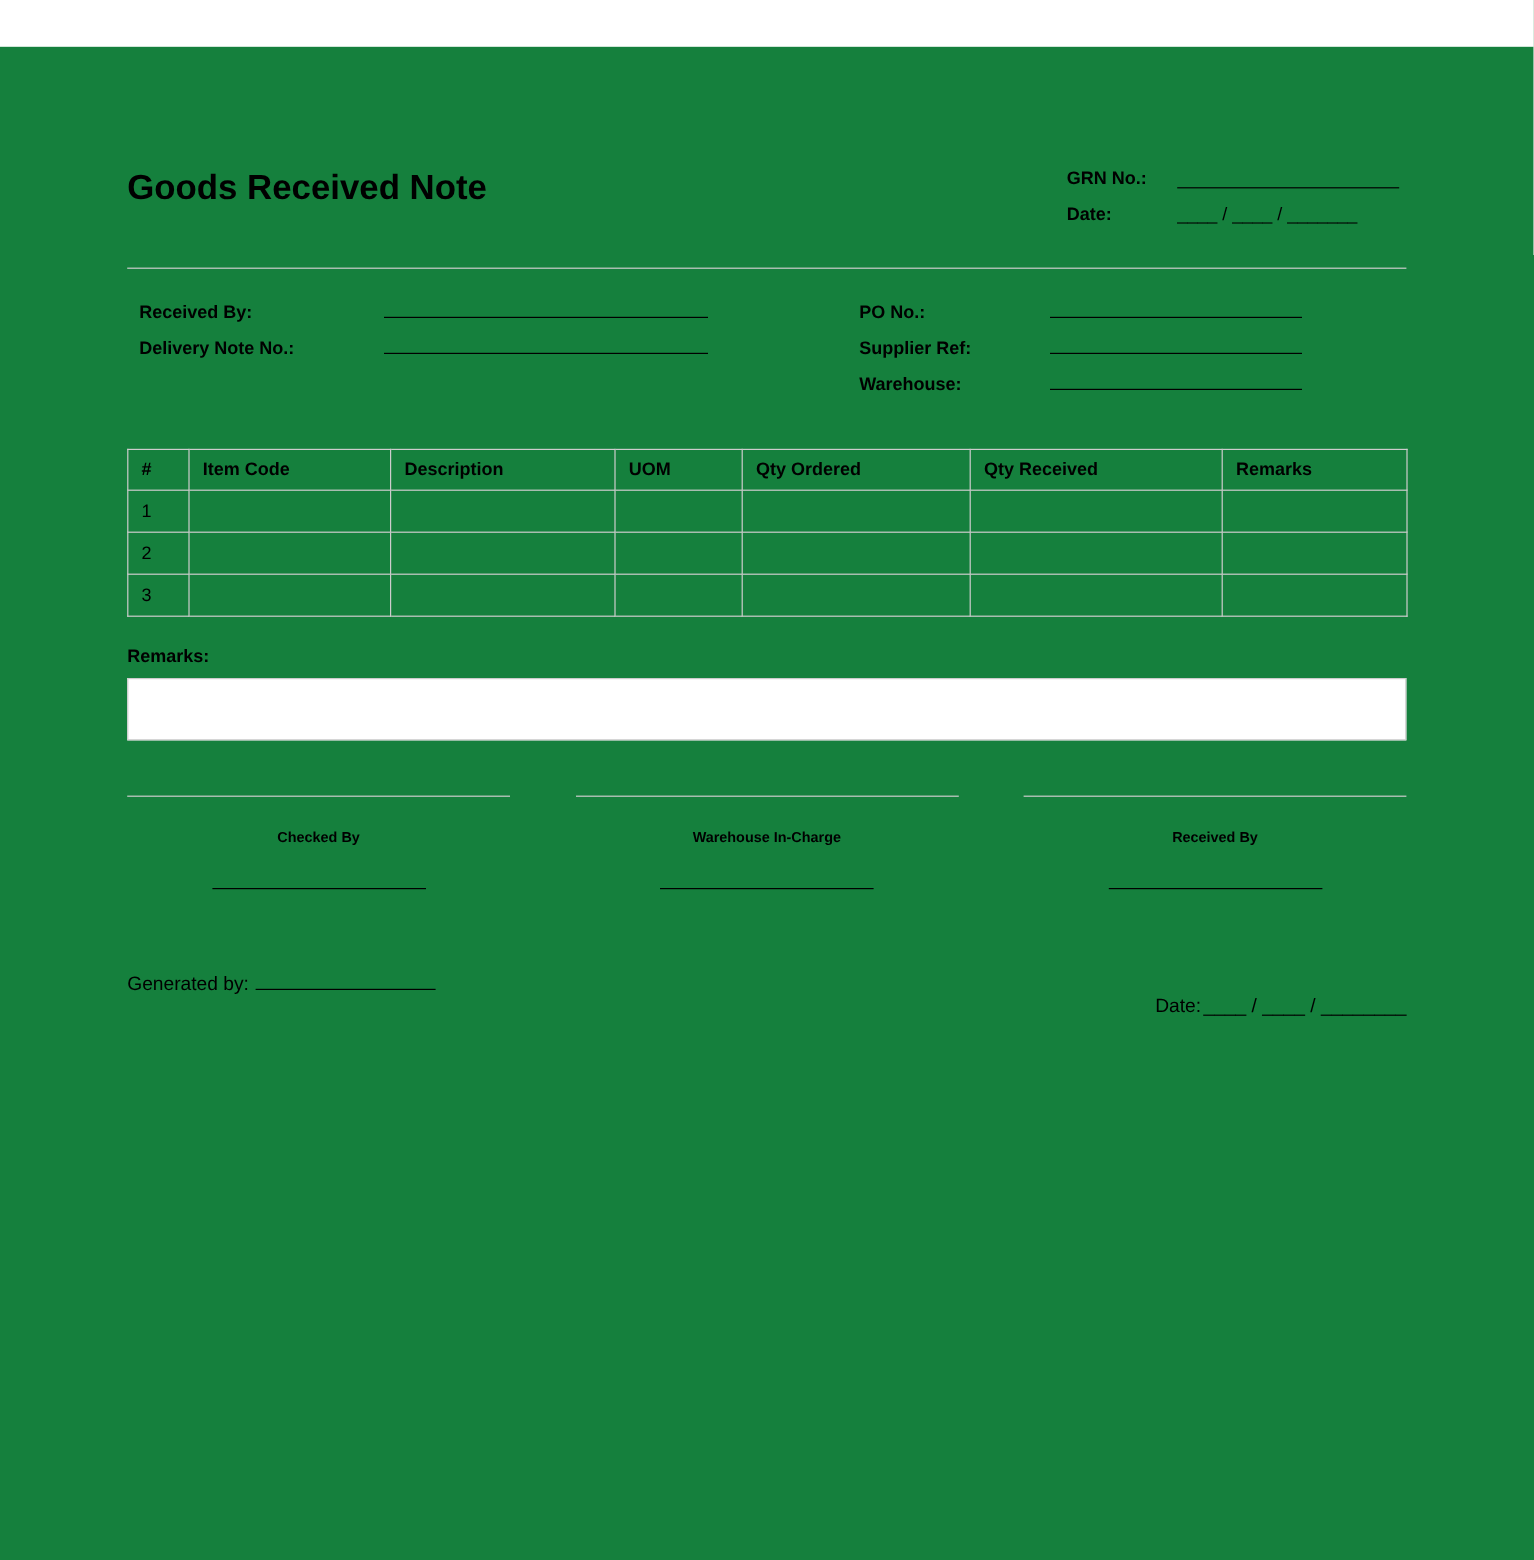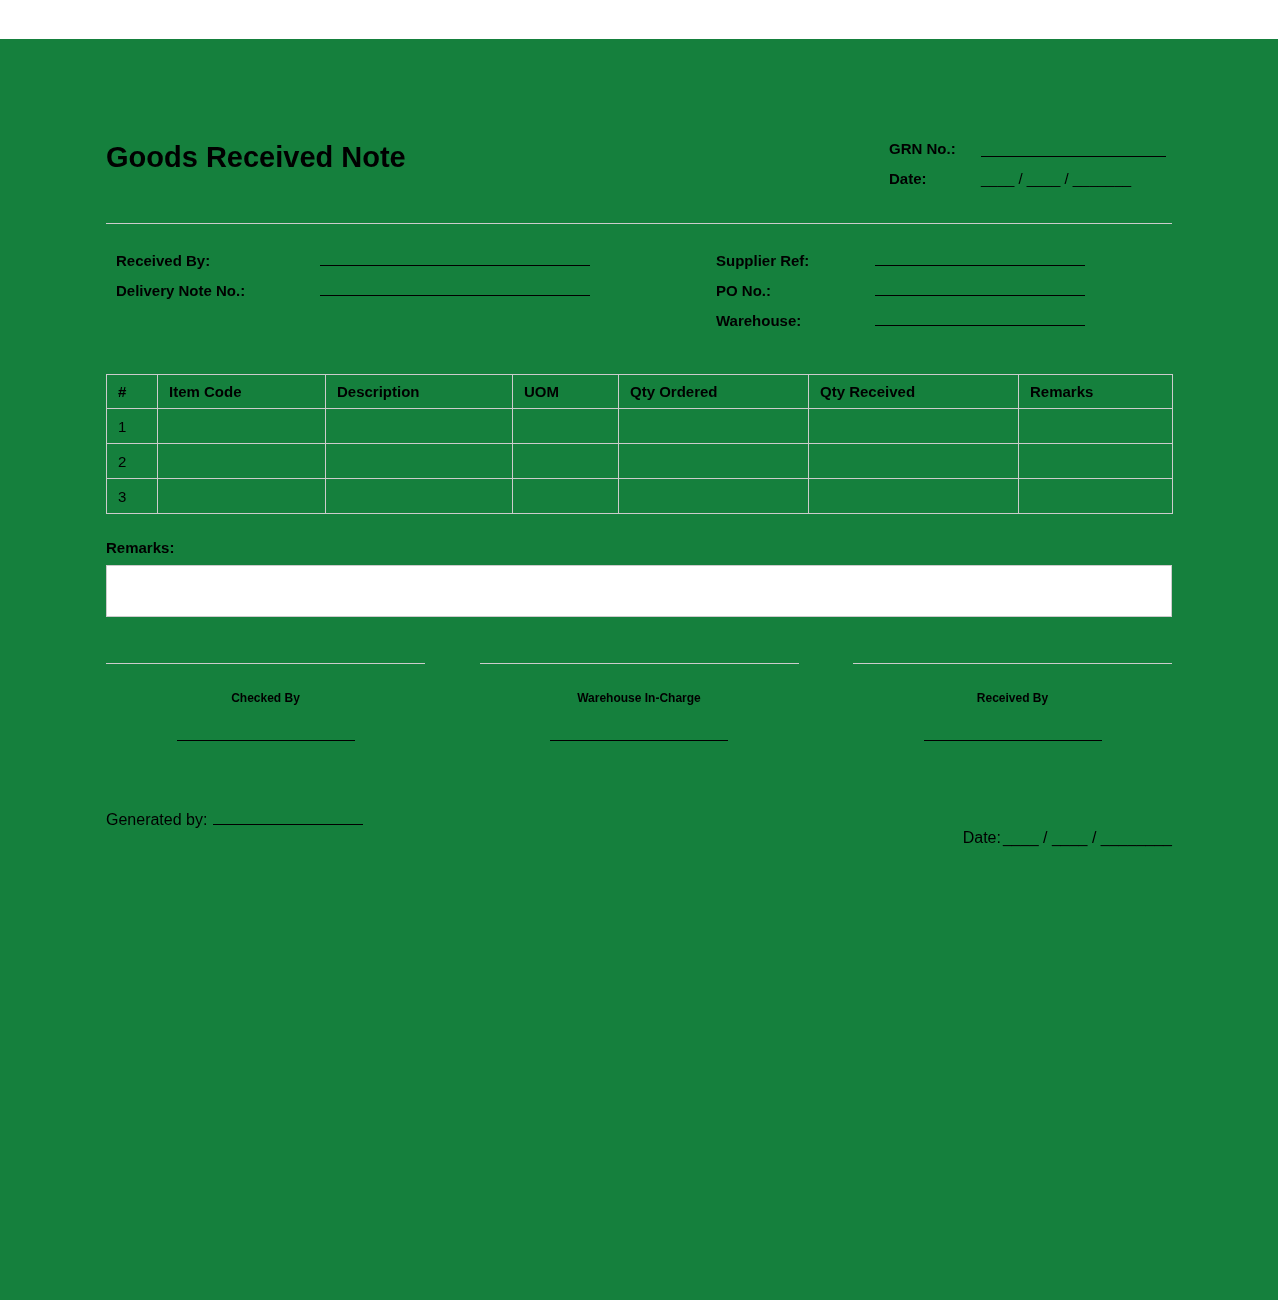--- a/index.html
+++ b/index.html
@@ -87,25 +87,25 @@
           <span class="lbl">Received By:</span>
           <span class="blank-line"></span>
         </div>
         <div class="field-row">
           <span class="lbl">Delivery Note No.:</span>
           <span class="blank-line"></span>
         </div>
       </div>
       <div class="fields-col right">
         <div class="field-row">
-          <span class="lbl">Supplier Ref:</span>
+          <span class="lbl">PO No.:</span>
           <span class="blank-line"></span>
         </div>
         <div class="field-row">
-          <span class="lbl">PO No.:</span>
+          <span class="lbl">Supplier Ref:</span>
           <span class="blank-line"></span>
         </div>
         <div class="field-row">
           <span class="lbl">Warehouse:</span>
           <span class="blank-line"></span>
         </div>
       </div>
     </div>
 
     <table class="items-table">

